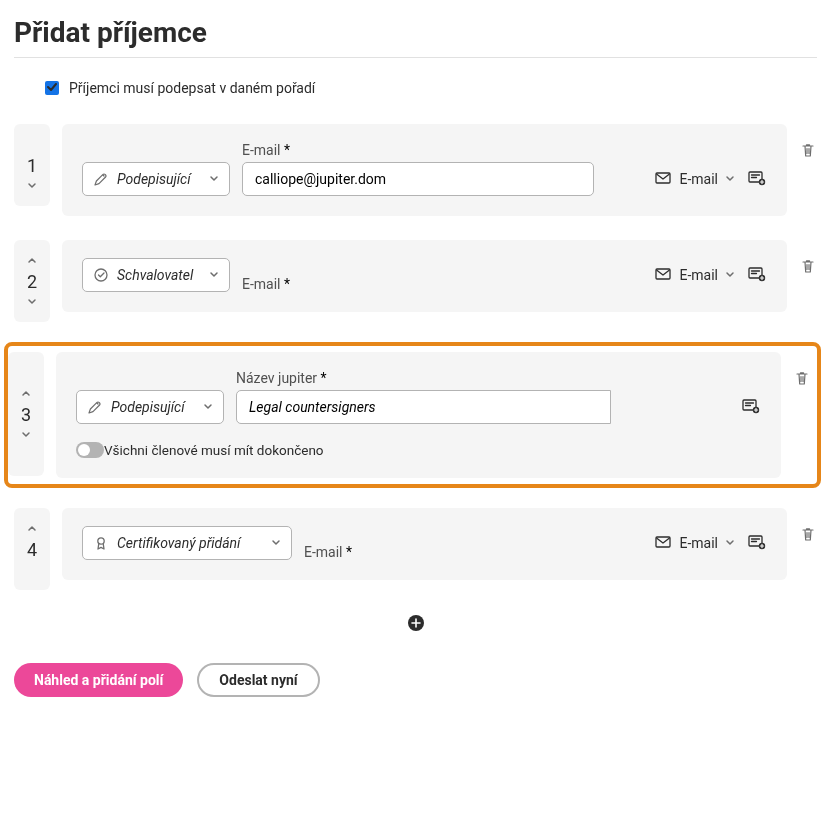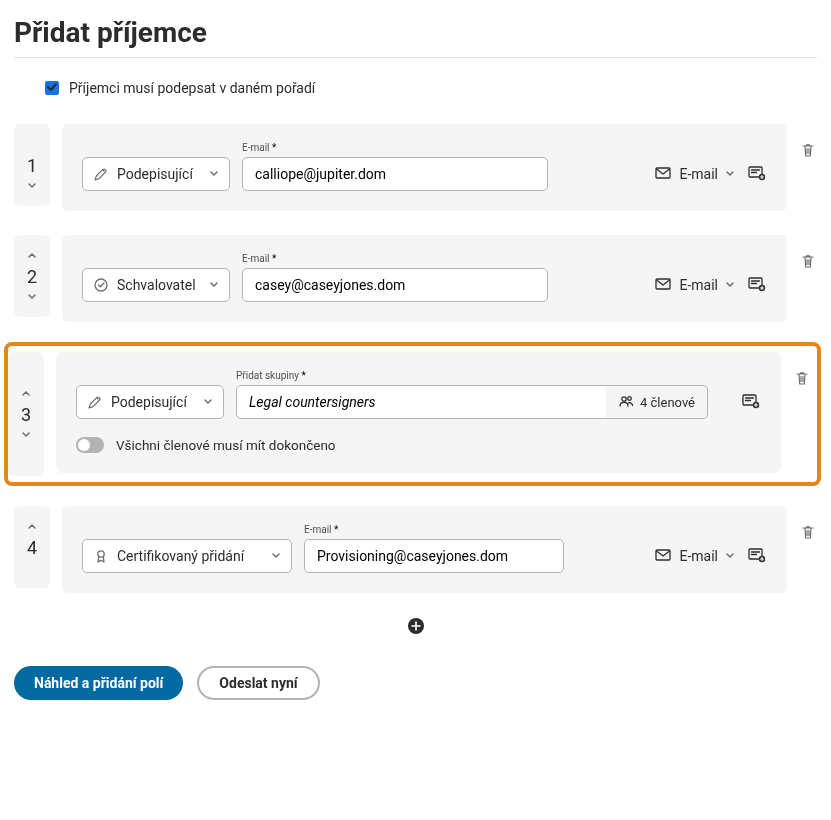--- a/index.html
+++ b/index.html
@@ -20,60 +20,60 @@
     .order-col.tall { min-height: 124px; }
     .order-num { font-size: 18px; font-weight: 400; color: #2c2c2c; }
     .chevron { cursor: pointer; color: #6e6e6e; display: flex; align-items: center; justify-content: center; height: 20px; width: 100%; }
     .chevron svg { width: 10px; height: 10px; }
     .chevron.hidden { visibility: hidden; }
     
     .card { flex: 1; background: #f5f5f5; border-radius: 6px; padding: 18px 20px 20px 20px; display: flex; flex-direction: column; gap: 6px; }
     .card-top { display: flex; align-items: flex-end; gap: 12px; }
     
     .field-group { display: flex; flex-direction: column; gap: 4px; }
-    .field-label { font-size: 10px; color: #505050; }
+    .field-label { font-size: 14px; color: #505050; }
     .req { color: #000; }
     
-    .role-select { display: flex; align-items: center; gap: 8px; background: #fff; border: 1px solid #b3b3b3; border-radius: 5px; padding: 0 10px; height: 34px; cursor: pointer; }
+    .role-select { display: flex; align-items: center; gap: 8px; background: #fff; border: 1px solid #b3b3b3; border-radius: 5px; padding: 0 10px; height: 34px; cursor: pointer; font-style: italic; }
     .role-select .role-icon { color: #6e6e6e; display: flex; }
     .role-select .role-icon svg { width: 16px; height: 16px; }
     .role-select .role-text { flex: 1; font-size: 14px; }
     .role-select .dd { color: #6e6e6e; display: flex; }
     .role-select .dd svg { width: 10px; height: 10px; }
     
-    .email-input { background: #fff; border: 1px solid #b3b3b3; border-radius: 5px; height: 34px; padding: 0 12px; font-size: 14px; width: 306px; }
+    .email-input { background: #fff; border: 1px solid #b3b3b3; border-radius: 5px; height: 34px; padding: 0 12px; font-size: 14px; width: 352px; }
     
     .spacer { flex: 1; }
     
     .delivery { display: flex; align-items: center; gap: 7px; cursor: pointer; color: #2c2c2c; height: 34px; }
     .delivery svg { width: 18px; height: 18px; }
     .delivery .dd svg { width: 10px; height: 10px; }
     .delivery .dd { color: #6e6e6e; }
     
     .msg-icon { cursor: pointer; color: #2c2c2c; display: flex; align-items: center; height: 34px; }
     .msg-icon svg { width: 20px; height: 20px; }
     
     .trash { cursor: pointer; color: #6e6e6e; display: flex; align-items: center; justify-content: center; height: 34px; width: 18px; flex-shrink: 0; padding-top: 18px; }
     .trash svg { width: 16px; height: 16px; }
     
     .members-btn { display: flex; align-items: center; gap: 6px; background: #f5f5f5; border: 1px solid #b3b3b3; border-left: none; border-radius: 0 5px 5px 0; height: 34px; padding: 0 12px; cursor: pointer; font-size: 13px; margin-left: -5px; position: relative; }
     .members-btn svg { width: 16px; height: 16px; }
     .group-input { width: 375px; font-style: italic; }
     
-    .toggle-row { display: flex; align-items: center; gap: 12px; margin-top: 12px; }
+    .toggle-row { display: flex; align-items: center; gap: 0; margin-top: 12px; }
     .toggle { width: 28px; height: 16px; background: #b3b3b3; border-radius: 10px; position: relative; cursor: pointer; flex-shrink: 0; }
     .toggle::after { content: ""; position: absolute; left: 2px; top: 2px; width: 12px; height: 12px; background: #fff; border-radius: 50%; }
     .toggle-label { font-size: 13.5px; }
     
     .add-row { text-align: center; margin: 4px 0 28px 0; }
     .add-btn { cursor: pointer; display: inline-flex; }
     .add-btn svg { width: 18px; height: 18px; fill: #6e6e6e; }
     
     .footer { display: flex; gap: 14px; }
-    .btn-primary { background: #0369a1; color: #fff; border: none; border-radius: 18px; padding: 9px 20px; font-size: 14px; font-weight: 700; cursor: pointer; }
+    .btn-primary { background: #ec4899; color: #fff; border: none; border-radius: 18px; padding: 9px 20px; font-size: 14px; font-weight: 700; cursor: pointer; }
     .btn-secondary { background: #fff; color: #2c2c2c; border: 2px solid #b3b3b3; border-radius: 18px; padding: 0 20px; font-size: 14px; font-weight: 700; cursor: pointer; }
     
     .w-role-signer { width: 148px; }
     .w-role-cert { width: 210px; }
     .email-cert { width: 260px; }
   </style>
 </head>
 <body>
 
 <svg width="0" height="0" style="position:absolute">
@@ -217,21 +217,20 @@
           </span>
         <span class="role-text">Schvalovatel</span>
         <span class="dd">
             <svg viewBox="0 0 10 10">
               <use href="#i-chevron-down"></use>
             </svg>
           </span>
       </div>
       <div class="field-group">
         <span class="field-label"><span>E-mail</span> <span class="req">*</span></span>
-        <input class="email-input" value="casey@caseyjones.dom" style="">
       </div>
       <div class="spacer"></div>
       <div class="delivery">
         <span><svg viewBox="0 0 18 18">
               <use href="#i-envelope"></use>
             </svg></span>
         <span>E-mail</span>
         <span class="dd"><svg viewBox="0 0 10 10">
               <use href="#i-chevron-down"></use>
             </svg></span>
@@ -273,29 +272,23 @@
             </svg>
           </span>
         <span class="role-text">Podepisující</span>
         <span class="dd">
             <svg viewBox="0 0 10 10">
               <use href="#i-chevron-down"></use>
             </svg>
           </span>
       </div>
       <div class="field-group">
-        <span class="field-label"><span>Přidat skupiny</span> <span class="req">*</span></span>
+        <span class="field-label"><span>Název jupiter</span> <span class="req">*</span></span>
         <div style="display:flex">
           <input class="email-input group-input" style="border-radius: 5px 0px 0px 5px;" value="Legal countersigners">
-          <div class="members-btn">
-            <span><svg viewBox="0 0 16 16">
-                  <use href="#i-users"></use>
-                </svg></span>
-            <span>4 členové</span>
-          </div>
         </div>
       </div>
       <div class="spacer"></div>
       <span class="msg-icon">
           <svg viewBox="0 0 20 20">
             <use href="#i-msg-add"></use>
           </svg>
         </span>
     </div>
     <div class="toggle-row">
@@ -334,21 +327,20 @@
           </span>
         <span class="role-text">Certifikovaný přidání</span>
         <span class="dd">
             <svg viewBox="0 0 10 10">
               <use href="#i-chevron-down"></use>
             </svg>
           </span>
       </div>
       <div class="field-group">
         <span class="field-label"><span>E-mail</span> <span class="req">*</span></span>
-        <input class="email-input email-cert" value="Provisioning@caseyjones.dom" style="">
       </div>
       <div class="spacer"></div>
       <div class="delivery">
         <span><svg viewBox="0 0 18 18">
               <use href="#i-envelope"></use>
             </svg></span>
         <span>E-mail</span>
         <span class="dd"><svg viewBox="0 0 10 10">
               <use href="#i-chevron-down"></use>
             </svg></span>

